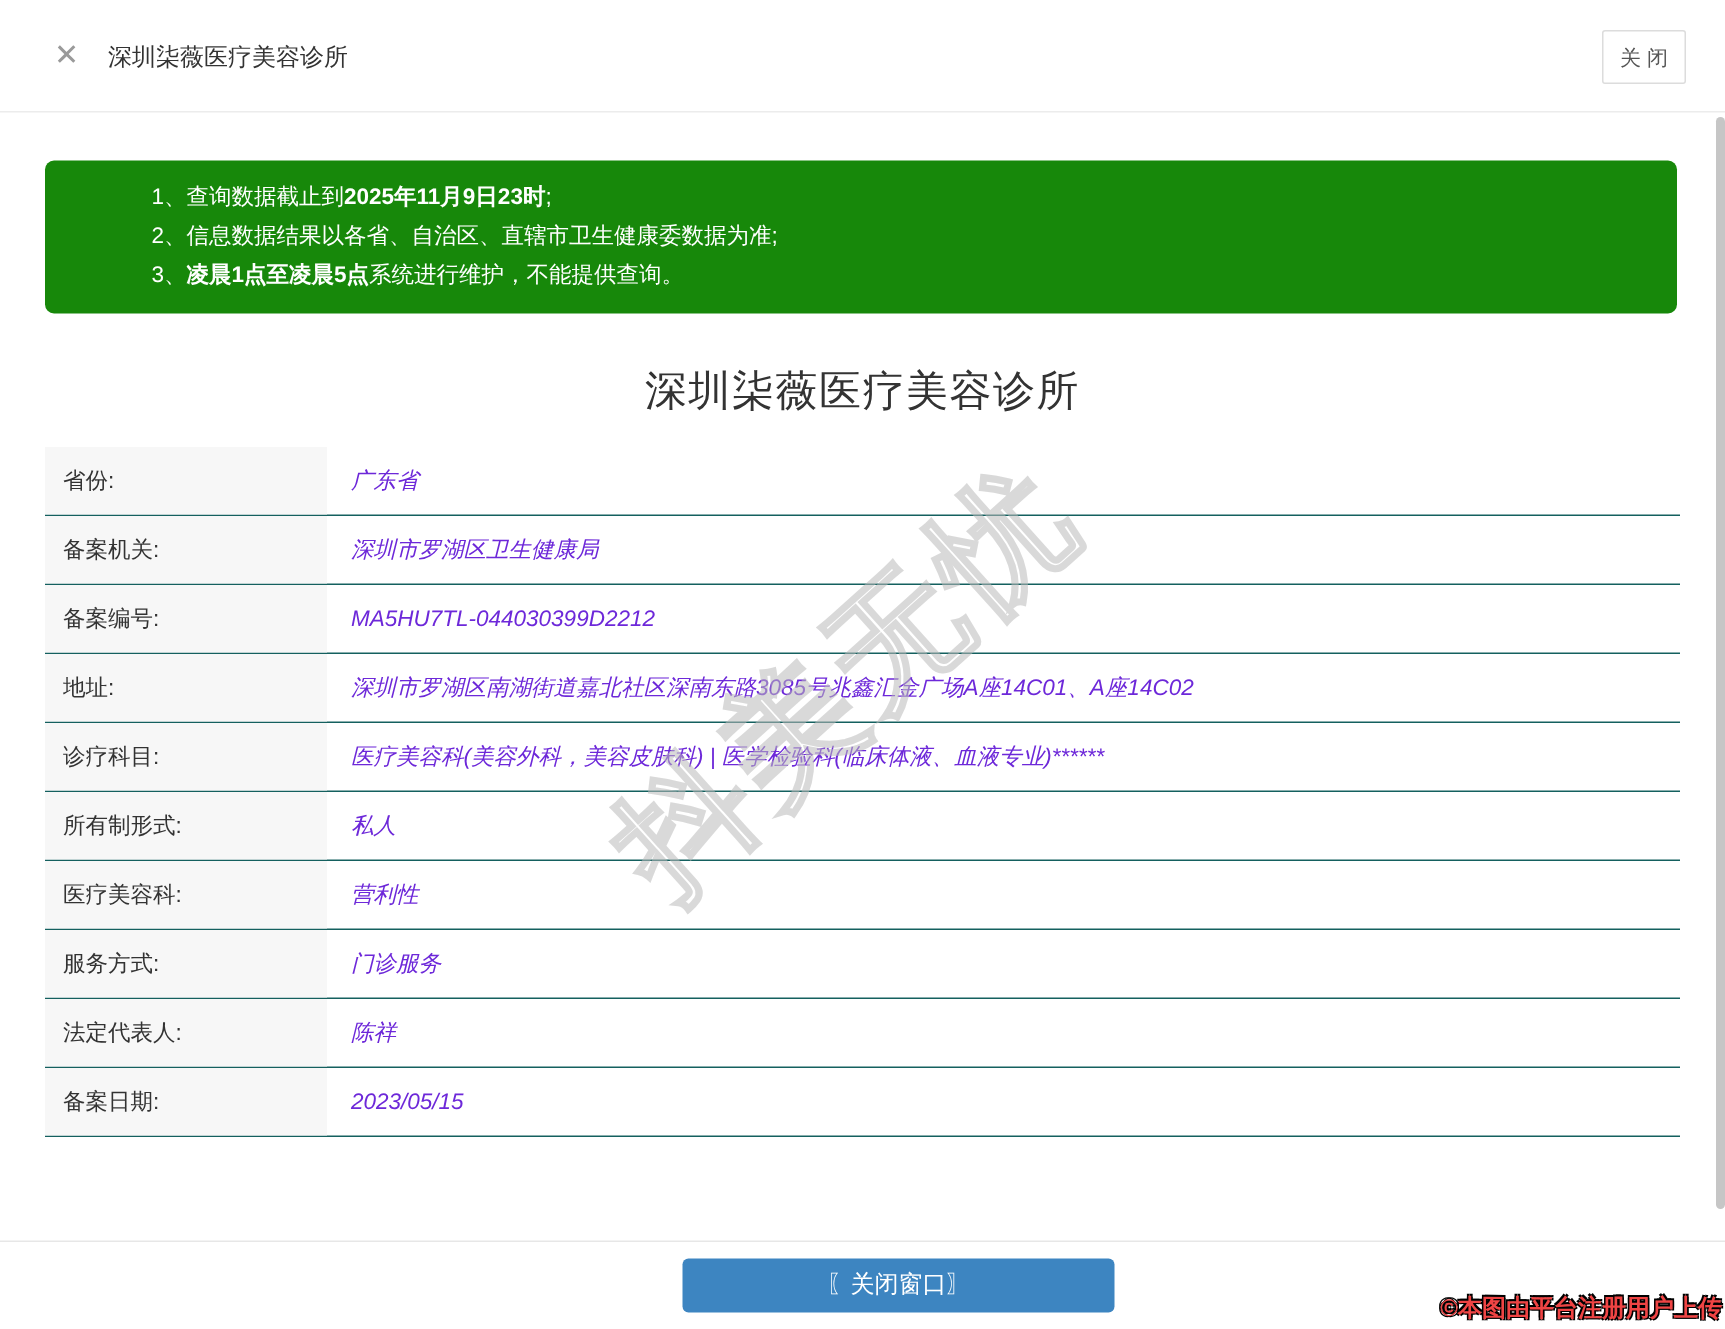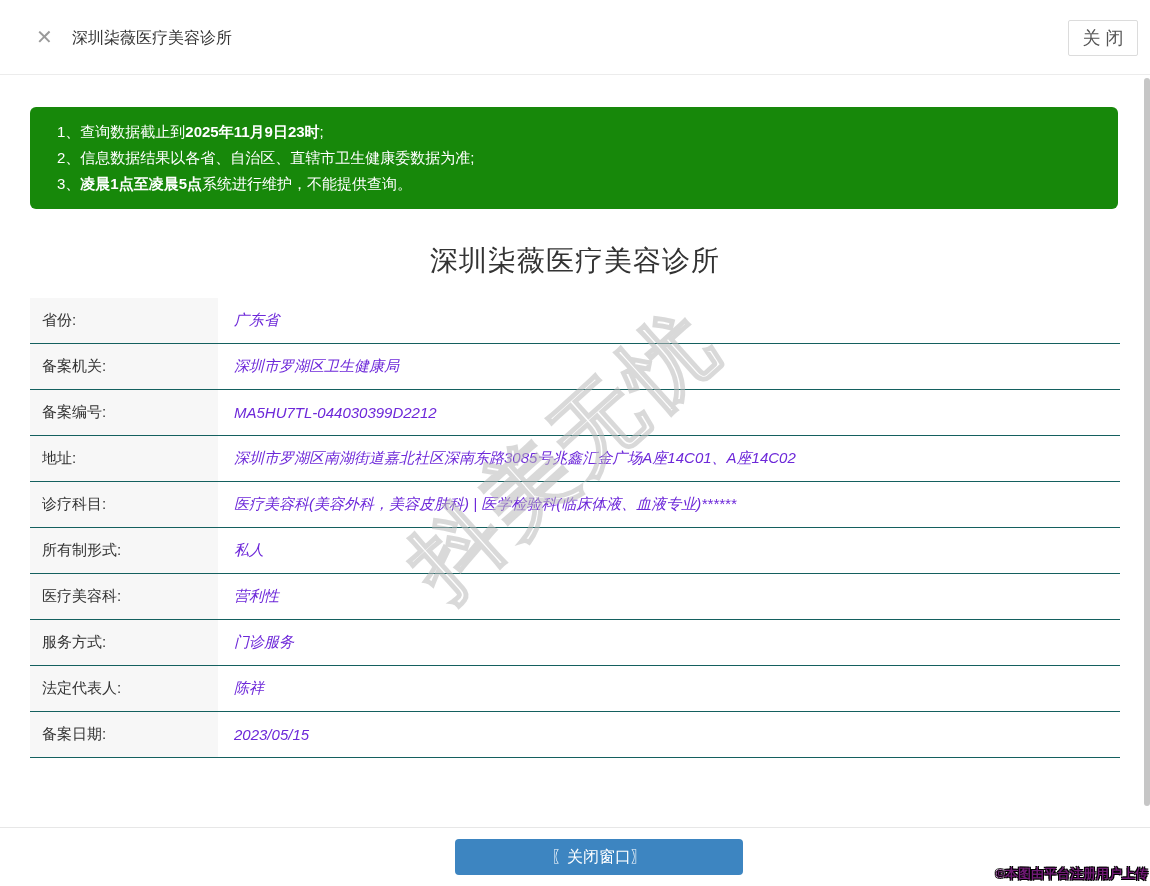--- a/index.html
+++ b/index.html
@@ -25,37 +25,37 @@
   }
   .titlebar .x-icon{
     position:absolute;left:36px;top:26px;
     font-size:20px;line-height:22px;color:#9a9a9a;cursor:pointer;
   }
   .titlebar .win-title{
     position:absolute;left:72px;top:28px;
     font-size:16px;color:#333;
   }
   .titlebar .close-btn{
-    position:absolute;right:12px;top:20px;
-    width:70px;height:36px;
+    position:absolute;right:26px;top:20px;
+    width:56px;height:36px;
     background:#fff;border:1px solid #dcdcdc;border-radius:2px;
-    font-size:18px;color:#555;text-align:center;line-height:34px;
+    font-size:14px;color:#555;text-align:center;line-height:34px;
     cursor:pointer;
   }
   
   .scrollbar-thumb{
     position:absolute;right:0;top:78px;width:6px;height:728px;
     background:#c6c6c6;border-radius:3px;
   }
   
   .notice{
     position:absolute;left:30px;top:107px;width:1088px;height:102px;
     background:var(--accent-green);border-radius:6px;
     color:#ffffff;font-size:15px;
-    padding:12px 20px 0 27px;
+    padding:12px 20px 0 71px;
   }
   .notice .line{line-height:26px;white-space:nowrap;}
   .notice b{font-weight:bold;}
   
   .main-title{
     position:absolute;left:0;top:242px;width:1150px;
     text-align:center;font-size:28px;color:#333;
     letter-spacing:1px;font-weight:400;
   }
   
@@ -92,21 +92,21 @@
     font-size:88px;font-weight:bold;letter-spacing:6px;
     color:transparent;
     -webkit-text-stroke:2px rgba(185,185,185,0.55);
     transform:rotate(-42deg);
     pointer-events:none;z-index:5;
     white-space:nowrap;
   }
   
   .copyright{
     position:absolute;right:2px;bottom:3px;
-    font-size:13px;font-weight:bold;color:#701a75;
+    font-size:16px;font-weight:bold;color:#ef4444;
     text-shadow:-1px -1px 0 #000,1px -1px 0 #000,-1px 1px 0 #000,1px 1px 0 #000;
     z-index:6;
   }
 </style>
 </head>
 <body>
 
 <div class="titlebar">
   <span class="x-icon">✕</span>
   <span class="win-title">深圳柒薇医疗美容诊所</span>

